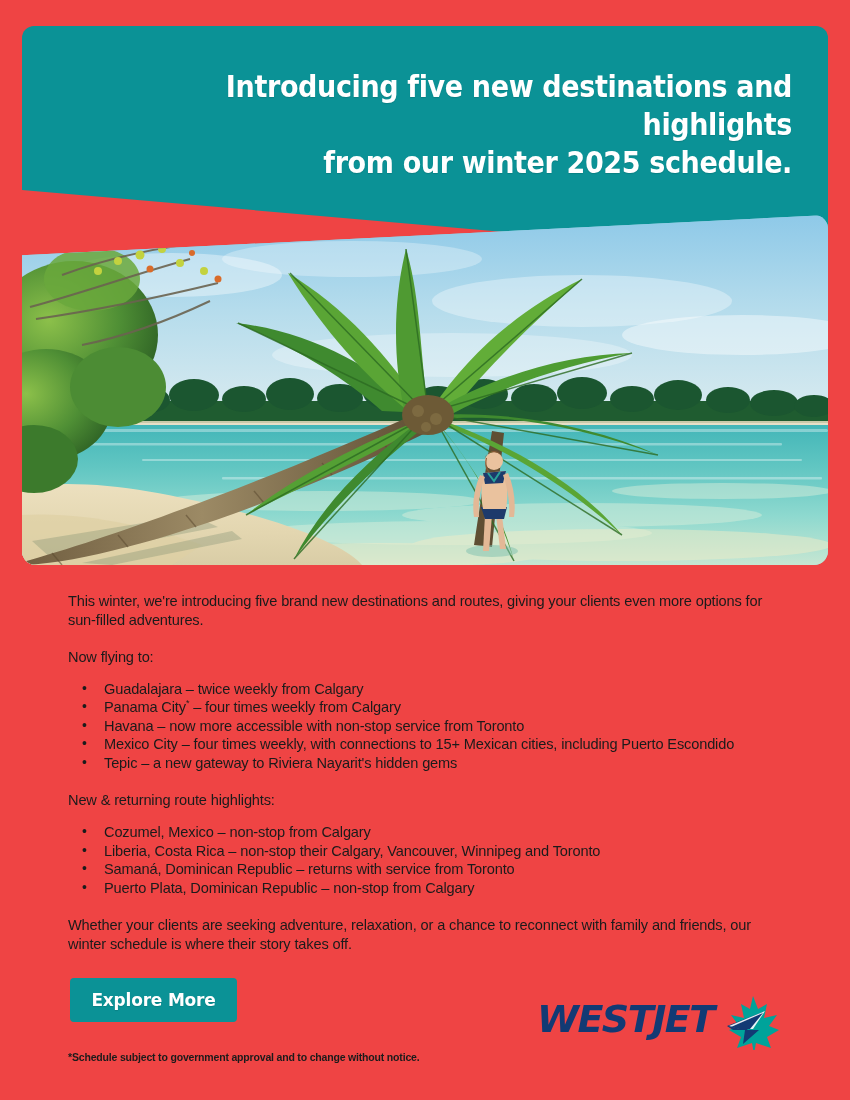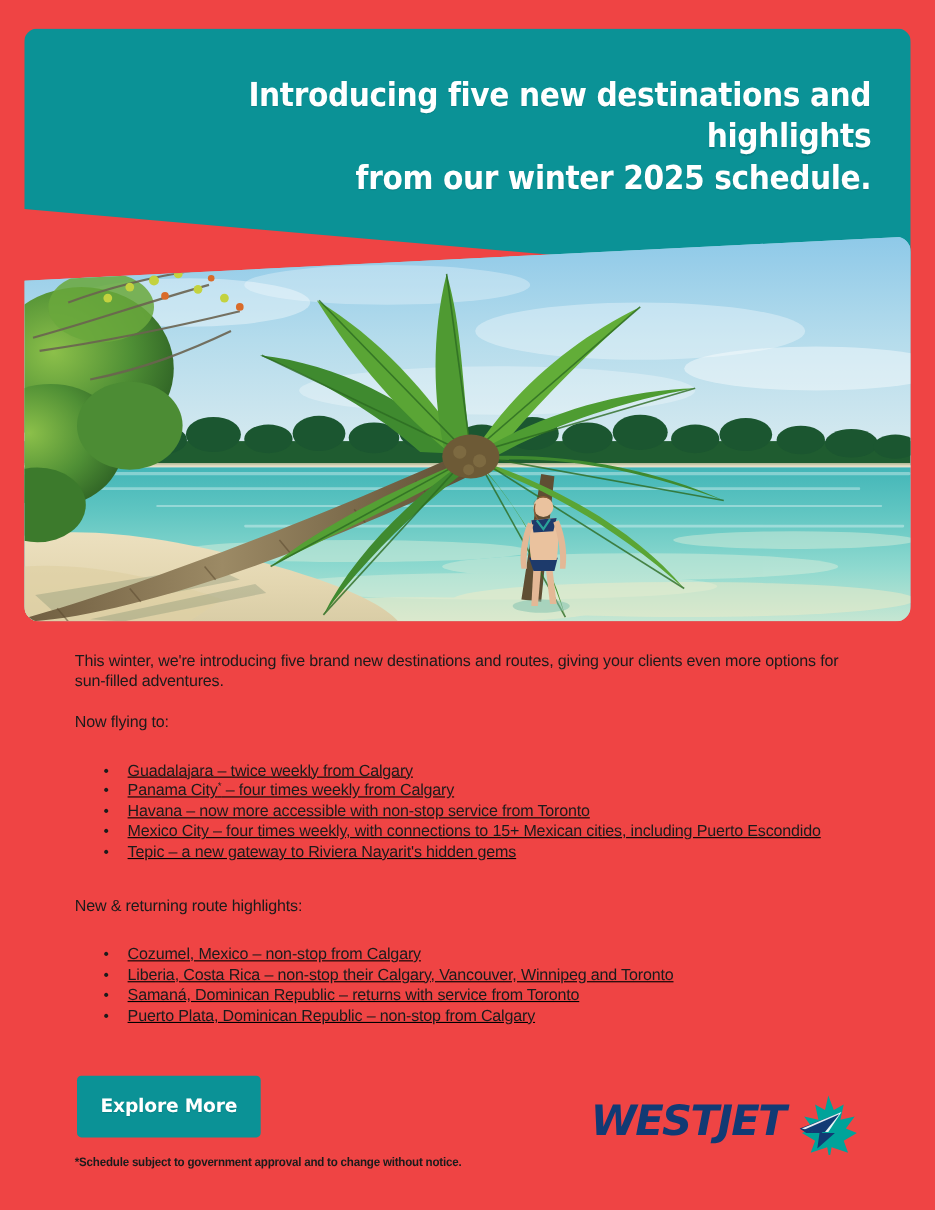--- a/index.html
+++ b/index.html
@@ -53,35 +53,35 @@
     line-height:18.5px;
     margin:0 0 0 0;
     letter-spacing:-0.15px;
   }
   .spacer-sm{height:19px;}
   .spacer-xs{height:13px;}
   .lead-in{
     color:#1b1b1b;font-size:14.6px;line-height:18.5px;letter-spacing:-0.15px;margin:0;
   }
   ul.route-list{
-    margin:12px;padding:0 0 0 24px;list-style:none;text-decoration:underline;
+    margin:0;padding:0 0 0 24px;list-style:none;
   }
   ul.route-list li{
     color:#1b1b1b;font-size:14.6px;line-height:18.6px;letter-spacing:-0.15px;
     position:relative;padding-left:12px;
   }
   ul.route-list li:before{
     content:"\2022";position:absolute;left:-10px;top:-1px;font-size:14px;color:#1b1b1b;
   }
   sup.star{font-size:9px;vertical-align:super;line-height:0;}
 
   
   .cta-row{position:absolute;left:0;top:978px;width:850px;height:48px;}
   .cta-button{
-    position:absolute;left:70px;top:0;width:167px;height:56px;
+    position:absolute;left:70px;top:0;width:167px;height:44px;
     background:#0b9296;border:none;border-radius:4px;
     color:#ffffff;
     font-family:"DejaVu Sans", sans-serif;
     font-weight:bold;font-size:17px;letter-spacing:-0.2px;
     display:flex;align-items:center;justify-content:center;
     cursor:pointer;padding:0;
     text-shadow:0 1px 1px rgba(0,0,0,0.12);
   }
   .brand-logo{position:absolute;right:65px;top:-8px;width:248px;height:60px;margin-top:20px;}
   .brand-logo svg{display:block;width:248px;height:60px;}
@@ -310,20 +310,21 @@
     <div class="spacer-sm"></div>
     <p class="lead-in">New &amp; returning route highlights:</p>
     <div class="spacer-xs"></div>
     <ul class="route-list">
       <li><span>Cozumel, Mexico – non-stop from Calgary</span></li>
       <li><span>Liberia, Costa Rica – non-stop their Calgary, Vancouver, Winnipeg and Toronto</span></li>
       <li><span>Samaná, Dominican Republic – returns with service from Toronto</span></li>
       <li><span>Puerto Plata, Dominican Republic – non-stop from Calgary</span></li>
     </ul>
     <div class="spacer-sm"></div>
+    <p class="para">Whether your clients are seeking adventure, relaxation, or a chance to reconnect with family and friends, our winter schedule is where their story takes off.</p>
   </div>
 
   <div class="cta-row">
     <button class="cta-button">Explore More</button>
 
     <div class="brand-logo">
       <svg viewBox="0 0 248 60">
 
         <text x="0" y="42" font-family="'DejaVu Sans', sans-serif" font-size="38" font-weight="bold" font-style="italic" fill="#123a74" letter-spacing="-1.5">WESTJET</text>
 

